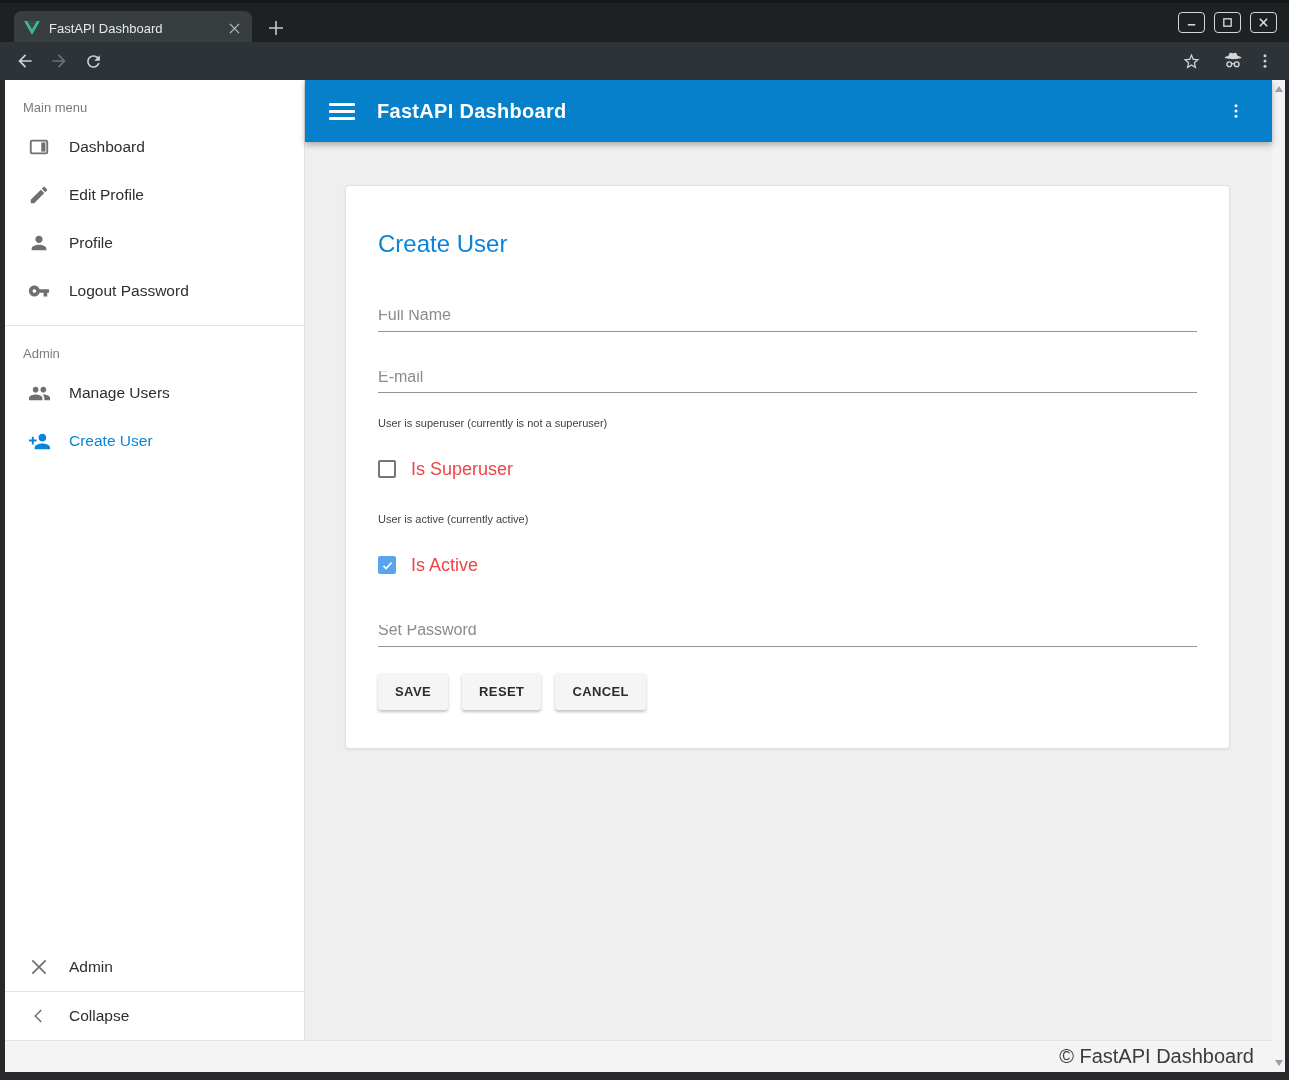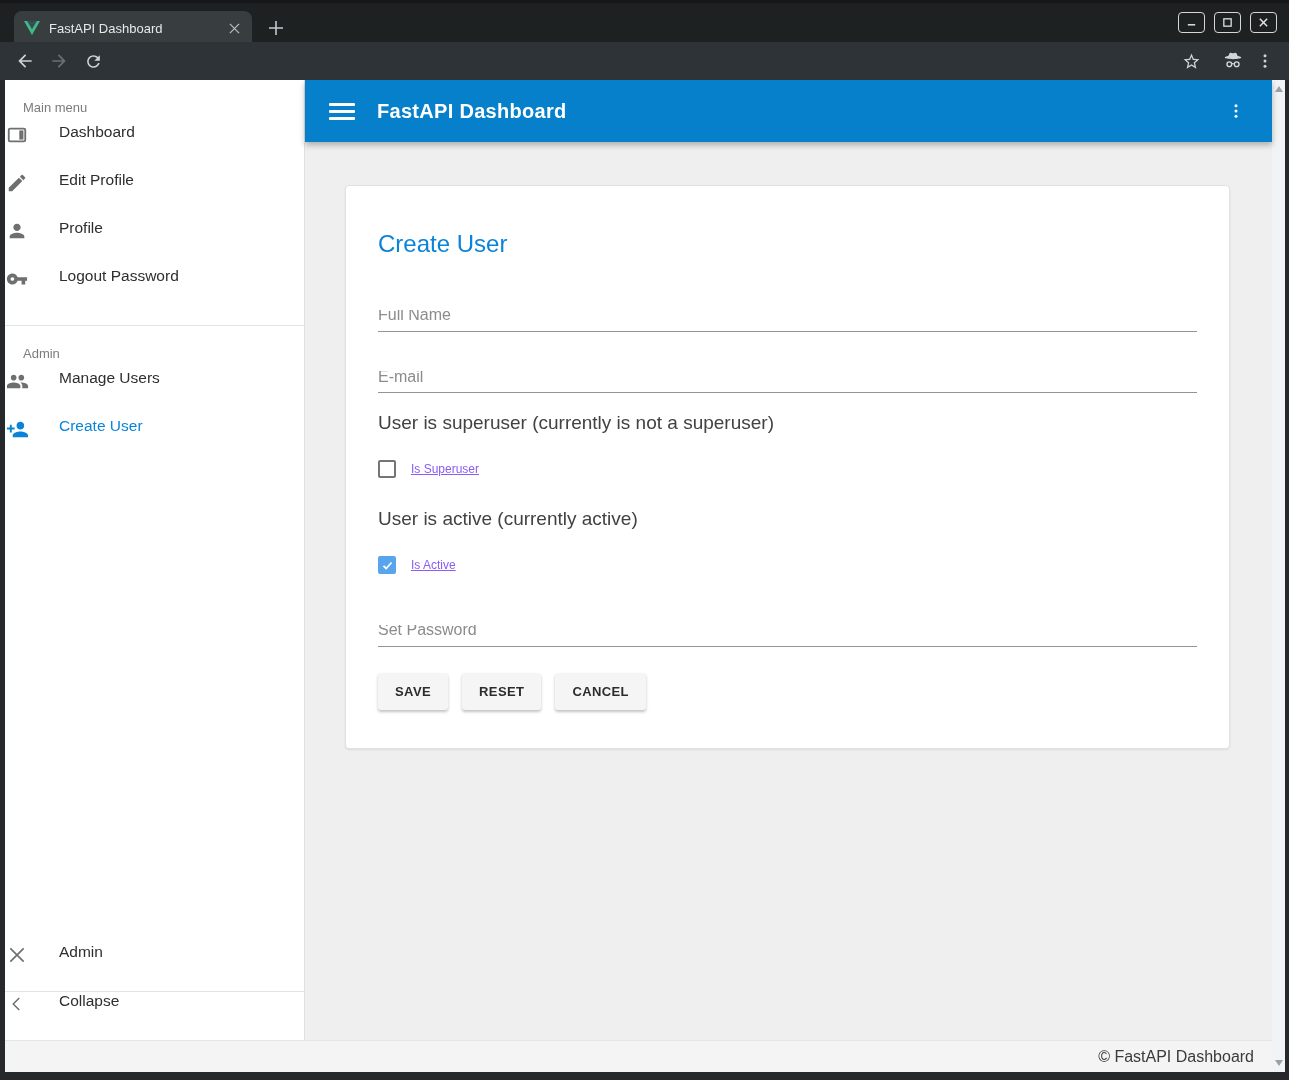--- a/index.html
+++ b/index.html
@@ -22,21 +22,21 @@
   .url-host { font-size:14px; color:#e8eaed; }
   .url-path { font-size:14px; color:#9aa0a6; }
   .tb-right { position:absolute; top:7px; width:24px; height:24px; display:flex; align-items:center; justify-content:center; }
 
   
   .page { position:absolute; top:80px; left:5px; right:4px; bottom:8px; background:#efefef; overflow:hidden; }
 
   
   .sidebar { position:absolute; left:0; top:0; width:300px; bottom:32px; background:#ffffff; border-right:1px solid #e0e0e0; display:flex; flex-direction:column; }
   .section-label { padding:20px 0 8px 18px; font-size:13px; color:#7b7b7b; }
-  .menu-item { height:48px; display:flex; align-items:flex-start; gap:30px; cursor:pointer; }
+  .menu-item { height:48px; display:flex; align-items:center; padding-left:22px; gap:18px; cursor:pointer; }
   .menu-item .mi-icon { width:24px; height:24px; display:flex; align-items:center; justify-content:center; }
   .menu-item .mi-label { font-size:15.5px; color:#2e2e2e; }
   .menu-item.active .mi-label { color:#0a84d8; }
   .divider { height:1px; background:#e3e3e3; margin-top:10px; }
   .sidebar-spacer { flex:1; }
   .divider2 { height:1px; background:#e3e3e3; }
 
   
   .appbar { position:absolute; left:300px; right:13px; top:0; height:62px; background:#0680cb; box-shadow:0 3px 6px rgba(0,0,0,.28); display:flex; align-items:center; z-index:2; }
   .hamburger { margin-left:24px; width:26px; height:26px; display:flex; flex-direction:column; justify-content:center; gap:4px; cursor:pointer; }
@@ -45,33 +45,33 @@
   .appbar-kebab { margin-left:auto; margin-right:22px; width:28px; height:28px; display:flex; align-items:center; justify-content:center; }
 
   
   .content { position:absolute; left:300px; right:13px; top:62px; bottom:32px; background:#efefef; overflow:hidden; }
   .card { margin:43px 0 0 40px; width:885px; background:#ffffff; border:1px solid #e2e2e2; border-radius:4px; padding:34px 32px 38px; box-shadow:0 1px 2px rgba(0,0,0,.08); }
   .card-title { margin-top:8px; font-size:24px; line-height:32px; font-weight:400; color:#0a84d8; }
   .field { margin-top:46px; }
   .field + .field { margin-top:36px; }
   .field input { width:100%; border:none; border-bottom:1px solid #949494; outline:none; font-size:16px; color:#212121; height:22px; padding-bottom:10px; background:transparent; font-family:"Liberation Sans", sans-serif; }
   .field input::placeholder { color:#8c8c8c; opacity:1; }
-  .hint { margin-top:20px; font-size:19px; line-height:20px; color:#424242; }
+  .hint { margin-top:20px; font-size:11px; line-height:20px; color:#424242; }
   .hint.second { margin-top:28px; }
   .check-row { margin-top:24px; display:flex; align-items:center; gap:15px; height:24px; cursor:pointer; }
   .checkbox { width:18px; height:18px; border:2px solid #757575; border-radius:2px; background:#fff; display:flex; align-items:center; justify-content:center; }
   .checkbox.checked { background:#58a5ee; border-color:#58a5ee; }
-  .check-label { font-size:12px; color:#8b5cf6;text-decoration:underline; }
+  .check-label { font-size:18px; color:#ef4444; }
   .pw { margin-top:44px; }
   .btn-row { margin-top:26px; display:flex; gap:14px; }
   .btn { height:37px; padding:0 17px; background:#f5f5f5; border:none; border-radius:3px; box-shadow:0 2px 3px rgba(0,0,0,.24); font-size:13px; font-weight:600; letter-spacing:.4px; color:#2c2c2c; font-family:"Liberation Sans", sans-serif; cursor:pointer; }
 
   
   .app-footer { position:absolute; left:0; right:13px; bottom:0; height:32px; background:#f4f4f5; border-top:1px solid #e4e4e4; display:flex; align-items:center; justify-content:flex-end; padding-right:18px; }
-  .footer-text { font-size:16px; color:#3b3b3b; }
+  .footer-text { font-size:20px; color:#3b3b3b; }
   .scrollbar { position:absolute; right:0; top:0; bottom:0; width:13px; background:#f1f3f4; }
   .sb-arrow { position:absolute; left:0; width:13px; height:14px; display:flex; align-items:center; justify-content:center; }
   .sb-up { top:2px; } .sb-down { bottom:2px; }
   .tri-up { width:0; height:0; border-left:4px solid transparent; border-right:4px solid transparent; border-bottom:6px solid #9aa0a6; }
   .tri-down { width:0; height:0; border-left:4px solid transparent; border-right:4px solid transparent; border-top:6px solid #9aa0a6; }
 
   svg { display:block; }
 </style>
 </head>
 <body>

